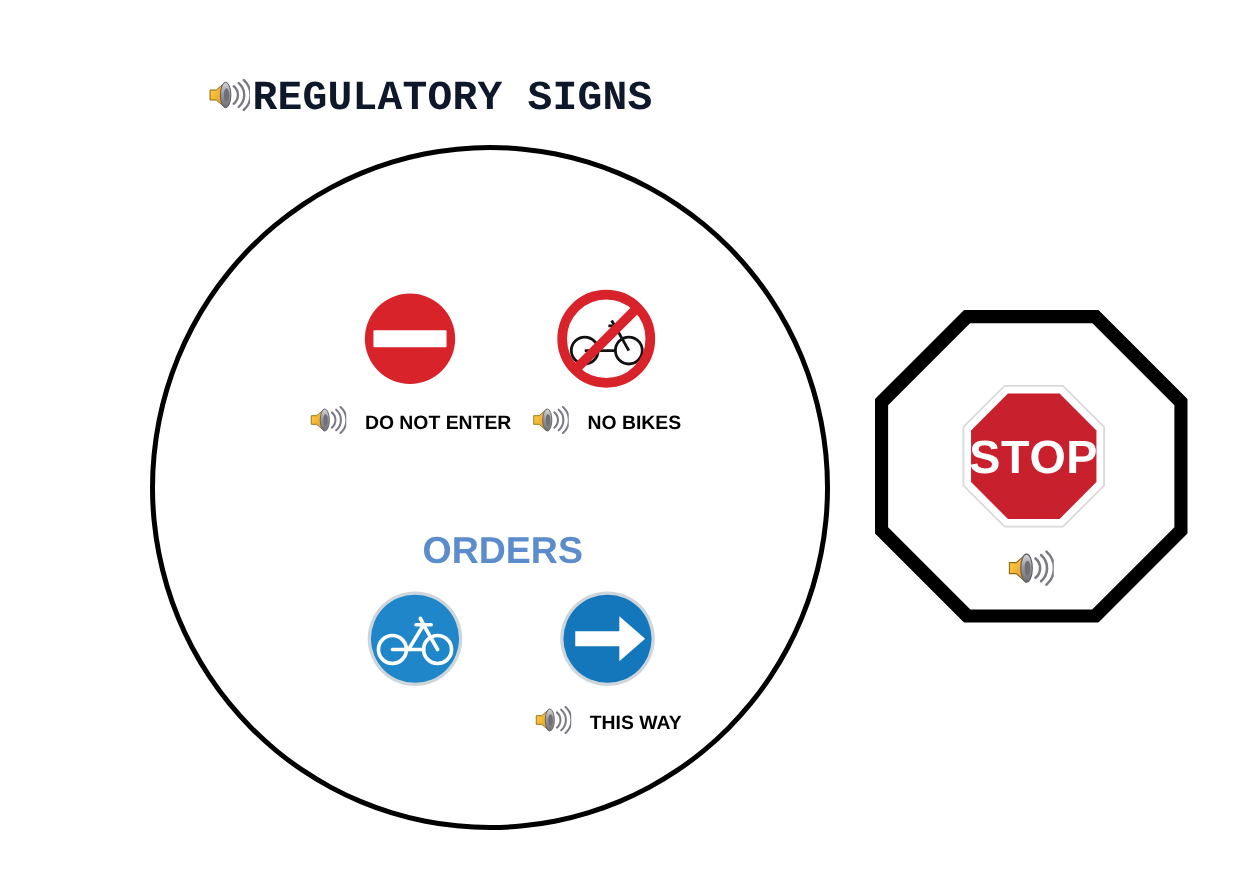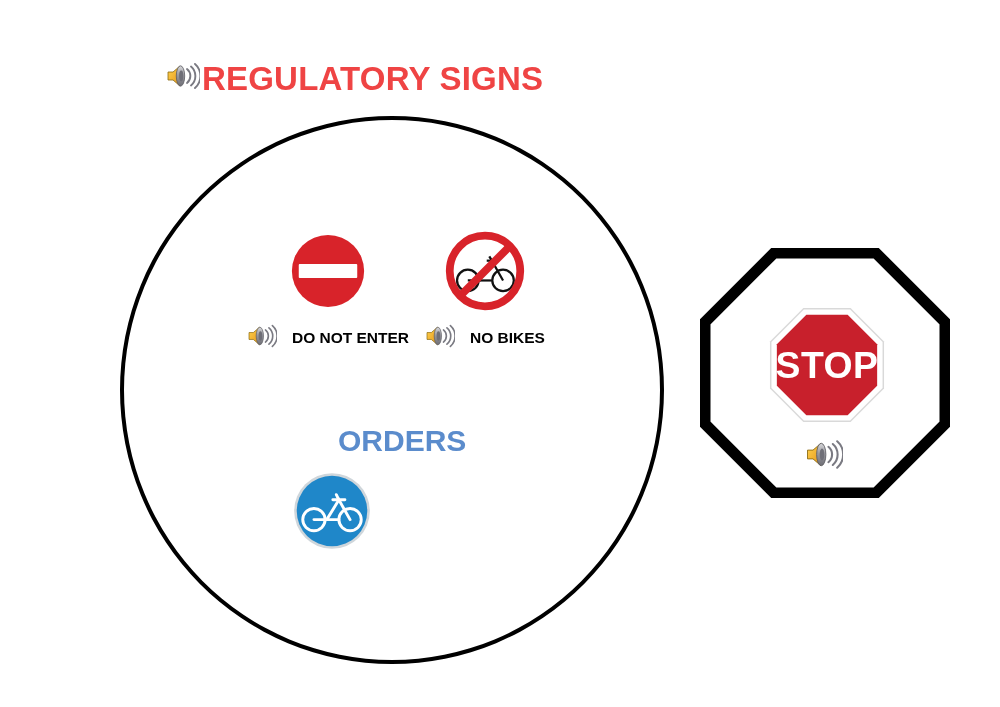--- a/index.html
+++ b/index.html
@@ -25,24 +25,25 @@
     position: absolute;
     left: 166px;
     top: 61px;
     display: flex;
     align-items: center;
     gap: 2px;
   }
   #page-title .title-text {
     font-size: 33px;
     font-weight: bold;
-    color: #ef4444;
+    color: #0f172a;
     letter-spacing: 0.2px;
     white-space: nowrap;
     line-height: 1;
+    font-family: Liberation Mono, monospace;
   }
 
   
   #circle-group {
     position: absolute;
     left: 120px;
     top: 116px;
     width: 544px;
     height: 548px;
   }
@@ -240,20 +241,40 @@
           <circle cx="29" cy="60" r="13"></circle>
           <circle cx="71" cy="60" r="13"></circle>
           <path d="M29 60 L44 60 L58 37 L71 60"></path>
           <path d="M44 60 L58 60"></path>
           <path d="M51 37 L65 37"></path>
           <path d="M58 37 L55 31"></path>
         </g>
       </svg>
     </div>
 
+    <div class="sign-slot" id="slot-this-way">
+      <svg class="sign-art" viewBox="0 0 100 100">
+        <circle cx="50" cy="50" r="44" fill="#cfd6db"></circle>
+        <circle cx="50" cy="50" r="41" fill="#1577bb"></circle>
+        <path d="M20 43 L61 43 L61 29 L85 50 L61 71 L61 57 L20 57 Z" fill="#ffffff"></path>
+      </svg>
+      <div class="sign-caption">
+        <span class="speaker-icon">
+          <svg width="30" height="26" viewBox="0 0 34 30">
+            <path d="M2 11 L7 11 L14 5 L14 25 L7 19 L2 19 Z" fill="url(#spkFace)" stroke="#8a6a12" stroke-width="0.8"></path>
+            <ellipse cx="14.5" cy="15" rx="4.2" ry="10.2" fill="url(#spkBody)" stroke="#5d5d63" stroke-width="0.8"></ellipse>
+            <ellipse cx="15.2" cy="15" rx="2.1" ry="5.4" fill="#6f6f77"></ellipse>
+            <path d="M21 8 A9 9 0 0 1 21 22" fill="none" stroke="#7a7a82" stroke-width="1.9" stroke-linecap="round"></path>
+            <path d="M25 5.5 A12.5 12.5 0 0 1 25 24.5" fill="none" stroke="#7a7a82" stroke-width="1.9" stroke-linecap="round"></path>
+            <path d="M29 3 A16 16 0 0 1 29 27" fill="none" stroke="#7a7a82" stroke-width="1.9" stroke-linecap="round"></path>
+          </svg>
+        </span>
+        <span class="caption-text">THIS WAY</span>
+      </div>
+    </div>
   </div>
 
   <div id="stop-group">
     <svg id="octagon-outline" viewBox="0 0 250 250">
       <polygon points="74,5 176,5 245,74 245,176 176,245 74,245 5,176 5,74" fill="none" stroke="#000000" stroke-width="11"></polygon>
     </svg>
 
     <svg id="stop-sign-art" viewBox="0 0 120 120">
       <polygon points="36,2 84,2 118,36 118,84 84,118 36,118 2,84 2,36" fill="#d9d9d9"></polygon>
       <polygon points="36.5,3.5 83.5,3.5 116.5,36.5 116.5,83.5 83.5,116.5 36.5,116.5 3.5,83.5 3.5,36.5" fill="#ffffff"></polygon>

